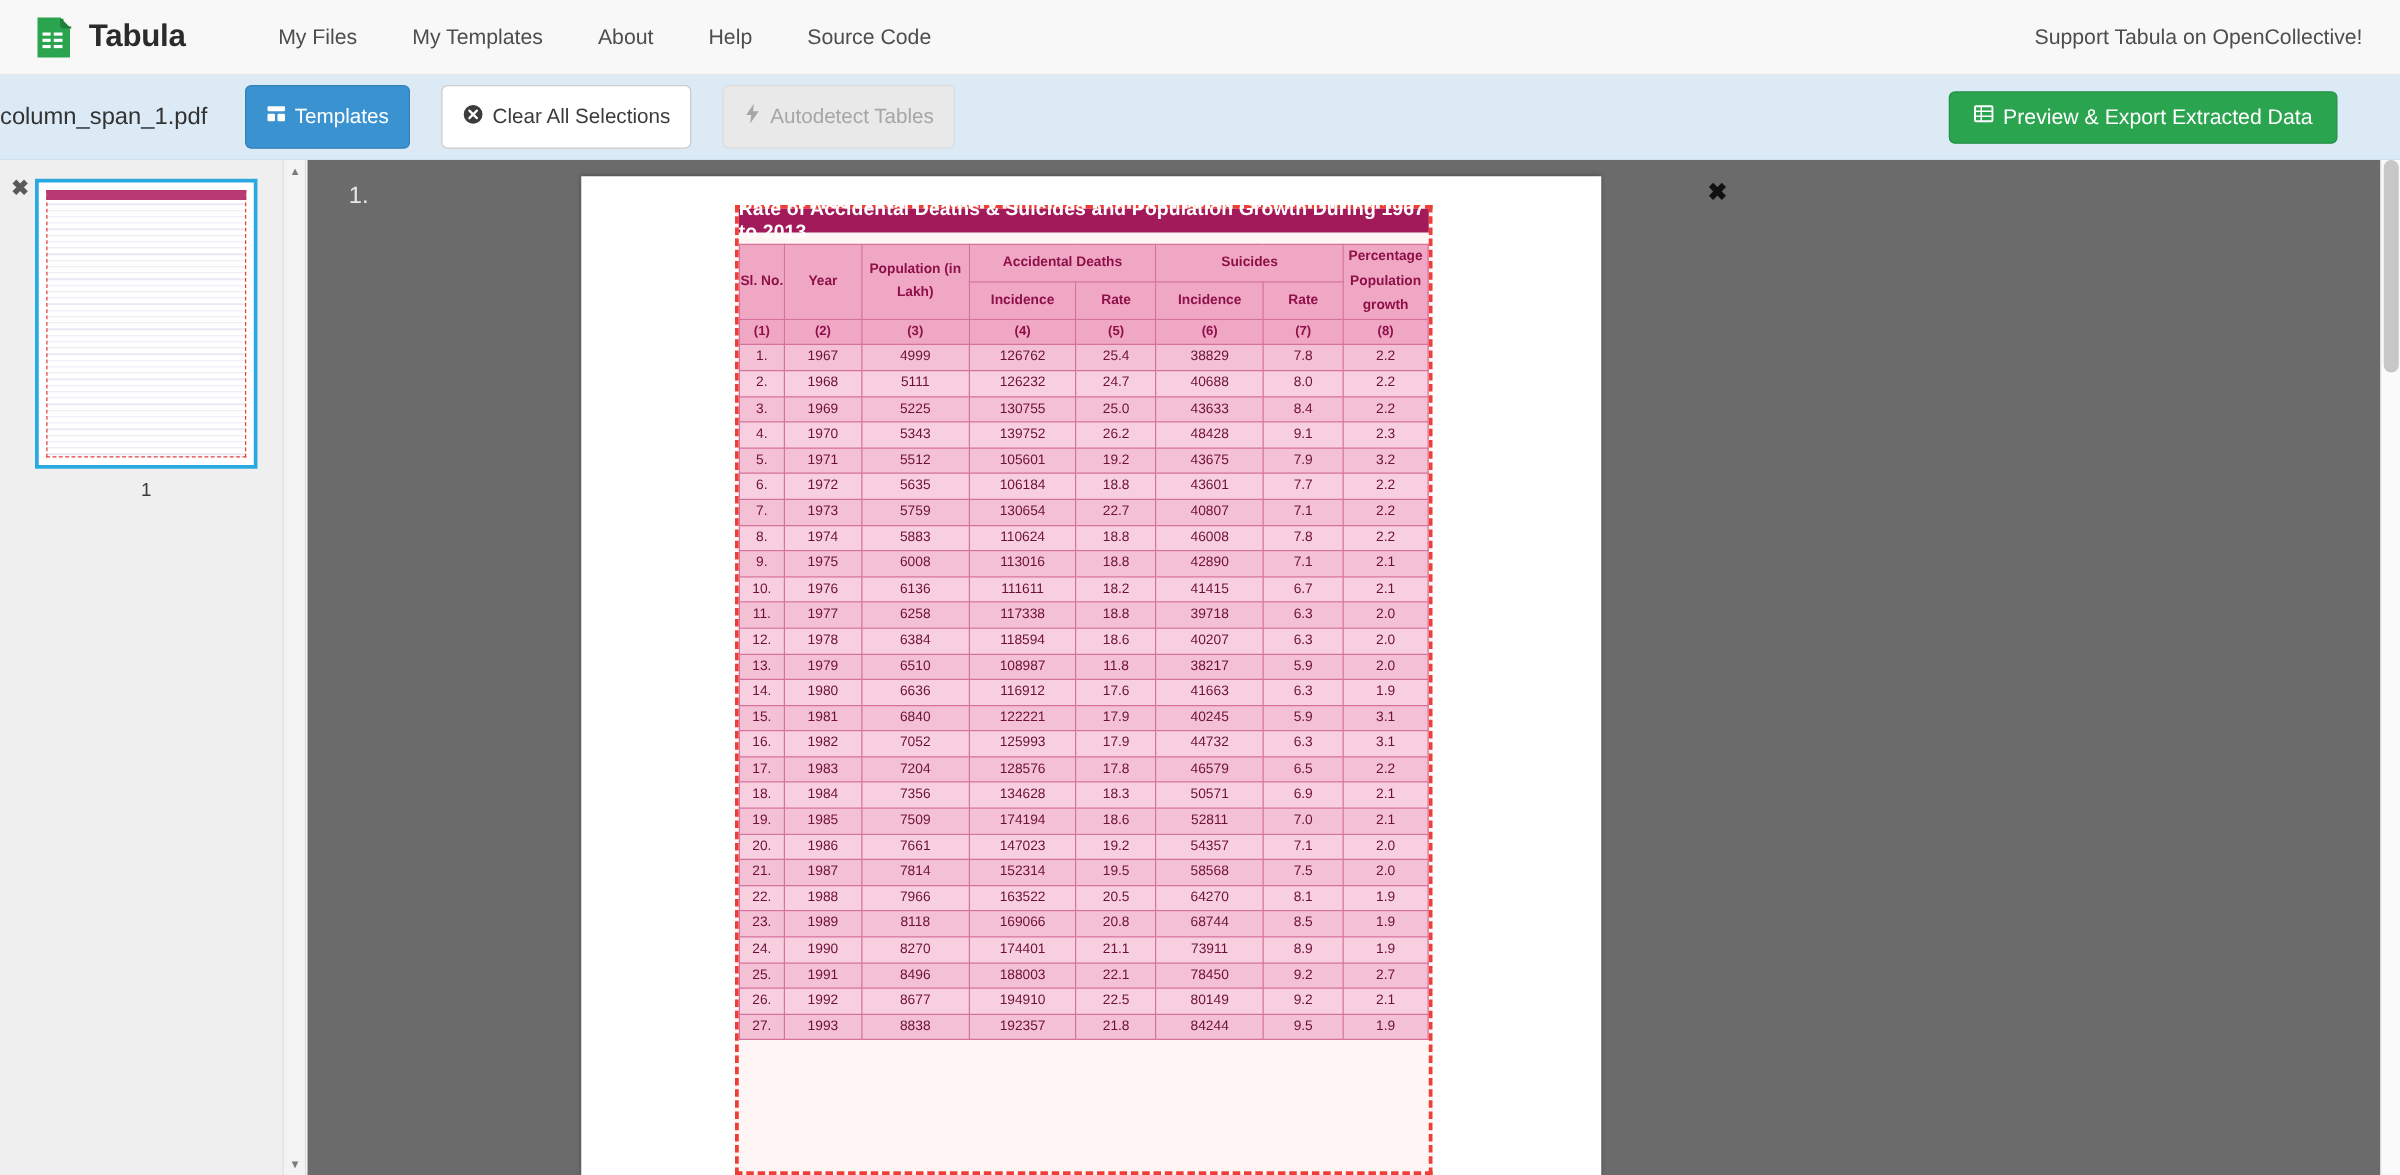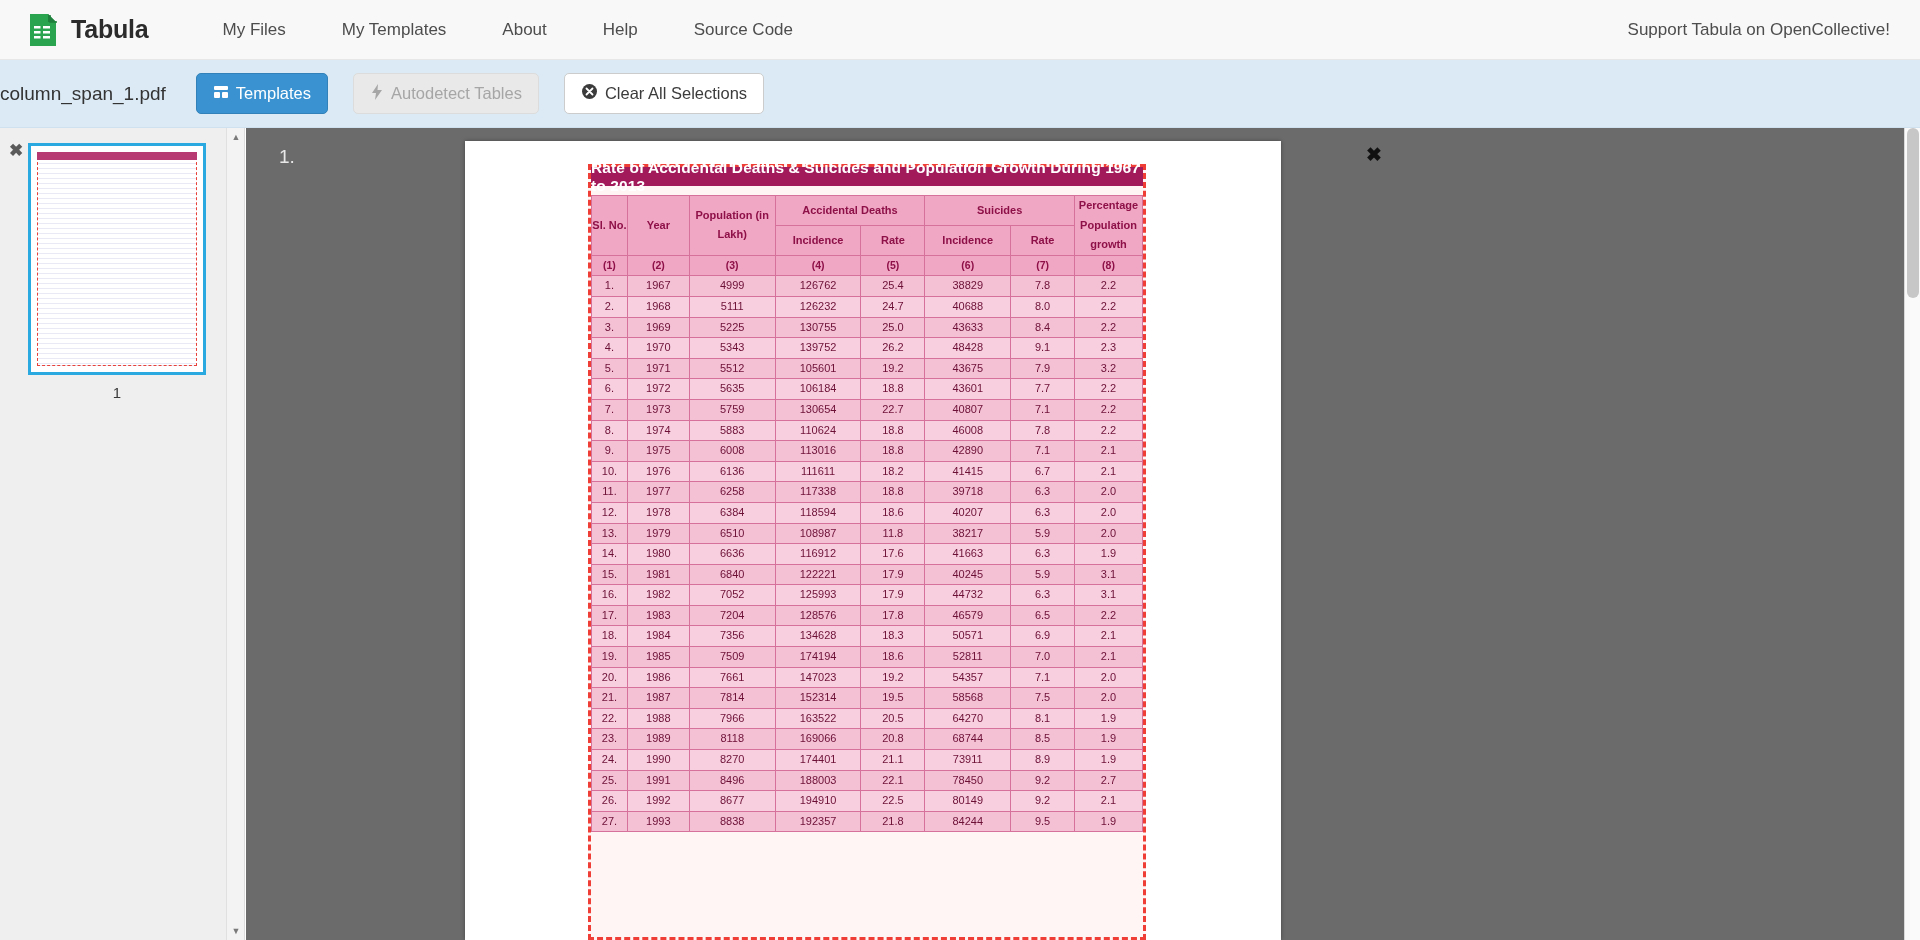--- a/index.html
+++ b/index.html
@@ -24,21 +24,21 @@
   }
   .brand {
     display: flex; align-items: center;
     margin-right: 52px;
     justify-content: space-between;
   }
   .brand-logo { width: 34px; height: 36px; position: relative; margin-right: 11px; }
   .brand-name {
     font-size: 25px; font-weight: bold; color: #2b2b2b; letter-spacing: -0.2px;
   }
-  .nav-links { display: flex; align-items: center; gap: 12px; }
+  .nav-links { display: flex; align-items: center; gap: 0px; }
   .nav-link {
     font-size: 17px; color: #4d4d4d; text-decoration: none;
     padding: 0 22px; line-height: 60px; cursor: pointer;
   }
   .nav-right {
     position: absolute; right: 30px; top: 0; line-height: 60px;
     font-size: 17px; color: #4d4d4d; cursor: pointer;
   }
 
   
@@ -54,21 +54,21 @@
     font-size: 19px; color: #333; margin-right: 30px;
   }
   .btn {
     border-radius: 5px;
     font-size: 16.5px;
     display: inline-flex;
     align-items: center;
     gap: 7px;
     cursor: pointer;
     border: 1px solid transparent;
-    height: 41px;
+    height: 51px;
     padding: 0 16px;
     white-space: nowrap;
   }
   .btn-templates {
     background: #3a93d0; color: #fff; border-color: #3281b8;
   }
   .btn-clear {
     background: #fff; color: #3b3b3b; border-color: #cccccc;
     margin-left: 25px;
   }
@@ -269,39 +269,48 @@
       <span class="ico">
         <svg width="16" height="16" viewBox="0 0 16 16">
           <rect x="1" y="2" width="14" height="4" rx="1" fill="#ffffff"></rect>
           <rect x="1" y="8" width="6" height="6" rx="1" fill="#ffffff"></rect>
           <rect x="9" y="8" width="6" height="6" rx="1" fill="#ffffff"></rect>
         </svg>
       </span>
       <span>Templates</span>
     </button>
 
-    <button class="btn btn-autodetect">
-      <span class="ico">
-        <svg width="14" height="16" viewBox="0 0 14 16">
-          <path d="M8 0 L2 9 H6 L5 16 L12 6 H7.5 Z" fill="#a6a6a6"></path>
-        </svg>
-      </span>
-      <span>Autodetect Tables</span>
-    </button>
-
     <button class="btn btn-clear">
       <span class="ico">
         <svg width="17" height="17" viewBox="0 0 17 17">
           <circle cx="8.5" cy="8.5" r="7.5" fill="#3b3b3b"></circle>
           <path d="M5.5 5.5 L11.5 11.5 M11.5 5.5 L5.5 11.5" stroke="#ffffff" stroke-width="1.8" stroke-linecap="round"></path>
         </svg>
       </span>
       <span>Clear All Selections</span>
     </button>
 
+    <button class="btn btn-autodetect">
+      <span class="ico">
+        <svg width="14" height="16" viewBox="0 0 14 16">
+          <path d="M8 0 L2 9 H6 L5 16 L12 6 H7.5 Z" fill="#a6a6a6"></path>
+        </svg>
+      </span>
+      <span>Autodetect Tables</span>
+    </button>
+
+    <button class="btn btn-export">
+      <span class="ico">
+        <svg width="16" height="16" viewBox="0 0 16 16">
+          <rect x="1" y="2" width="14" height="12" rx="1" fill="none" stroke="#ffffff" stroke-width="1.6"></rect>
+          <path d="M1 6 H15 M1 10 H15 M6 2 V14" stroke="#ffffff" stroke-width="1.2"></path>
+        </svg>
+      </span>
+      <span>Preview &amp; Export Extracted Data</span>
+    </button>
   </div>
 
   <div class="sidebar">
     <span class="sidebar-close">✖</span>
 
     <div class="thumb-wrap">
       <div class="thumb">
         <div class="thumb-inner"></div>
         <div class="thumb-head"></div>
       </div>

